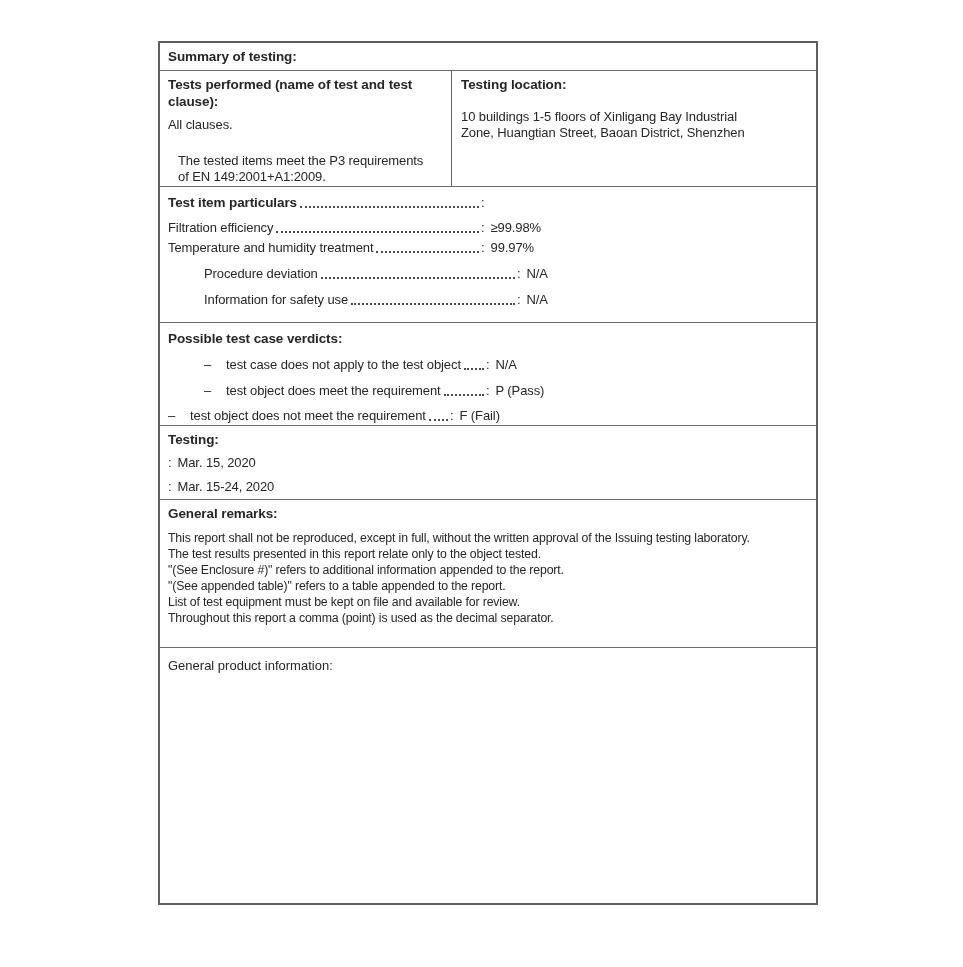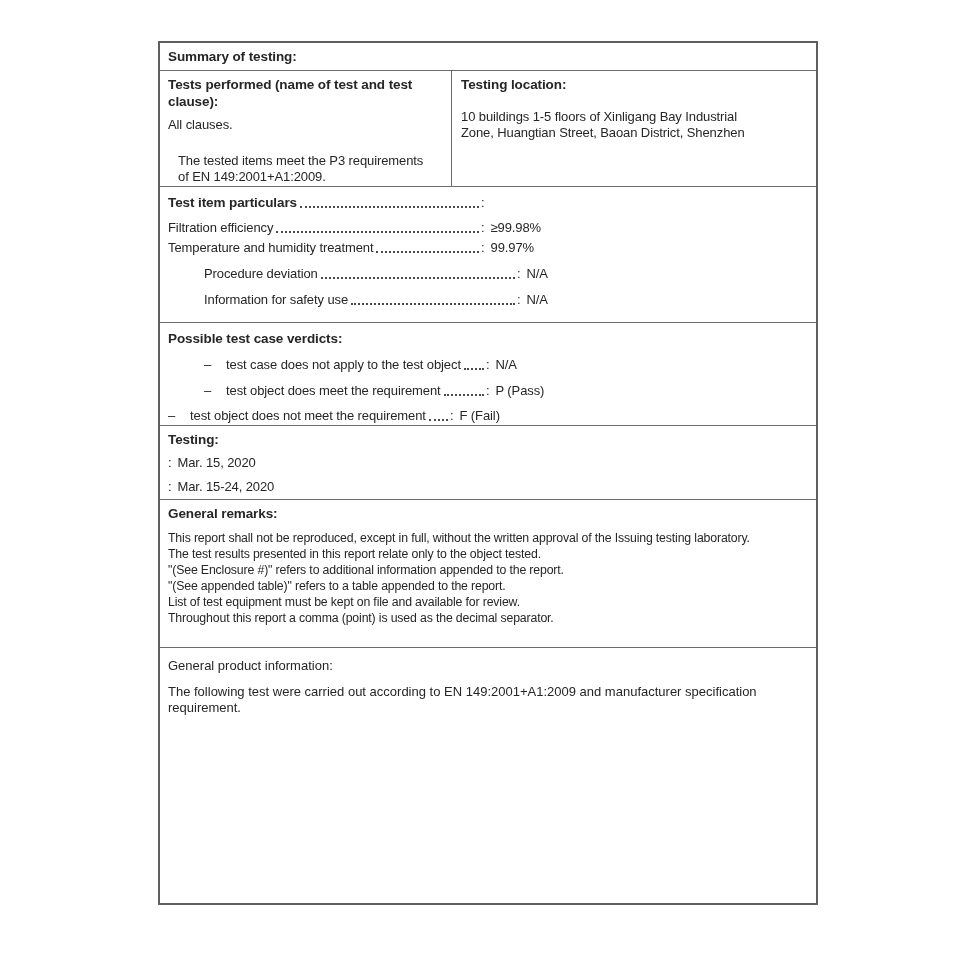--- a/index.html
+++ b/index.html
@@ -164,17 +164,16 @@
         <div>The test results presented in this report relate only to the object tested.</div>
         <div>"(See Enclosure #)" refers to additional information appended to the report.</div>
         <div>"(See appended table)" refers to a table appended to the report.</div>
         <div>List of test equipment must be kept on file and available for review.</div>
         <div>Throughout this report a comma (point) is used as the decimal separator.</div>
       </div>
     </div>
 
     <div class="row row-product">
       <div class="product-title">General product information:</div>
-      <div class="product-body">The following test were carried out according to EN 149:2001+A1:2009 and manufacturer specification requirement.</div>
     </div>
 
   </div>
 </div>
 
 </body></html>

